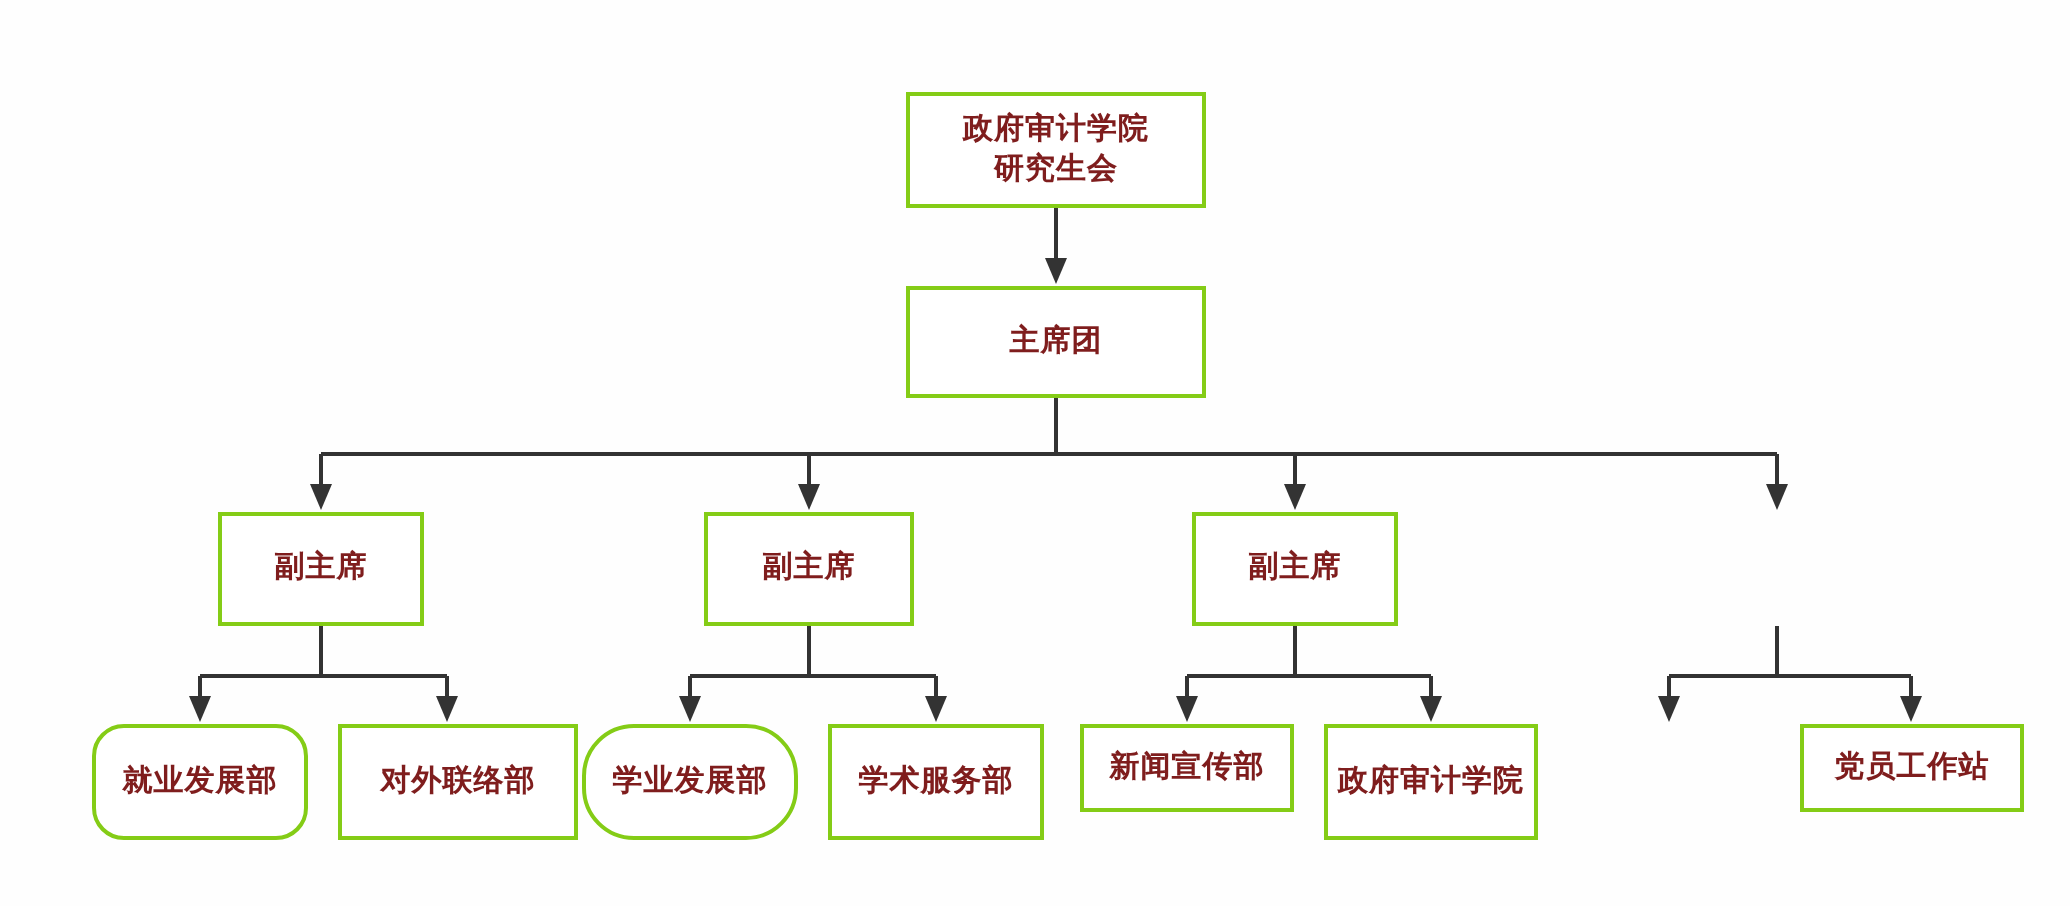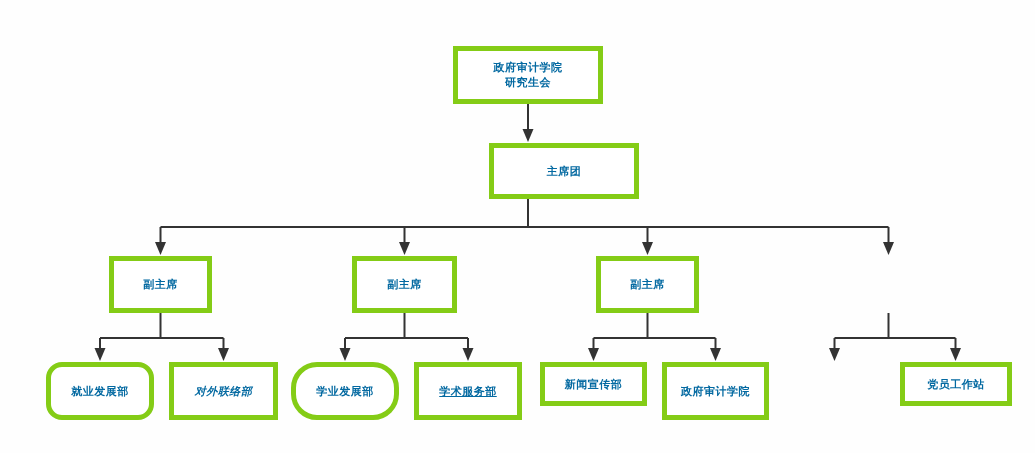--- a/index.html
+++ b/index.html
@@ -18,44 +18,44 @@
   .connectors {
     position: absolute;
     left: 0;
     top: 0;
     width: 1035px;
     height: 453px;
   }
   .node {
     position: absolute;
     box-sizing: border-box;
-    border: 5px solid #84cc16;
+    border: 2px solid #84cc16;
     background: #ffffff;
-    color: #0369a1;
-    font-size: 11px;
+    color: #7f1d1d;
+    font-size: 15px;
     font-weight: bold;
     line-height: 1.35;
     display: flex;
     align-items: center;
     justify-content: center;
     text-align: center;
     white-space: pre-line;
     letter-spacing: 0.5px;
   }
   
   #n-root      { left: 453px; top:  46px; width: 150px; height: 58px; }
-  #n-presidium { left: 453px; top: 143px; width: 150px; height: 56px; margin-left: 36px; }
+  #n-presidium { left: 453px; top: 143px; width: 150px; height: 56px; }
   #n-vp1 { left: 109px; top: 256px; width: 103px; height: 57px; }
   #n-vp2 { left: 352px; top: 256px; width: 105px; height: 57px; }
   #n-vp3 { left: 596px; top: 256px; width: 103px; height: 57px; }
   #n-sg  { left: 837px; top: 256px; width: 103px; height: 57px; }
   #n-d1 { left:  46px; top: 362px; width: 108px; height: 58px; border-radius: 16px; }
-  #n-d2 { left: 169px; top: 362px; width: 109px; height: 58px; font-style: italic; }
+  #n-d2 { left: 169px; top: 362px; width: 120px; height: 58px; }
   #n-d3 { left: 291px; top: 362px; width: 108px; height: 58px; border-radius: 26px; }
-  #n-d4 { left: 414px; top: 362px; width: 108px; height: 58px; text-decoration: underline; }
+  #n-d4 { left: 414px; top: 362px; width: 108px; height: 58px; }
   #n-d5 { left: 540px; top: 362px; width: 107px; height: 44px; }
   #n-d6 { left: 662px; top: 362px; width: 107px; height: 58px; }
   #n-d7 { left: 781px; top: 362px; width: 107px; height: 58px; }
   #n-d8 { left: 900px; top: 362px; width: 112px; height: 44px; }
 </style>
 </head>
 <body>
 
 <div class="canvas">
 

